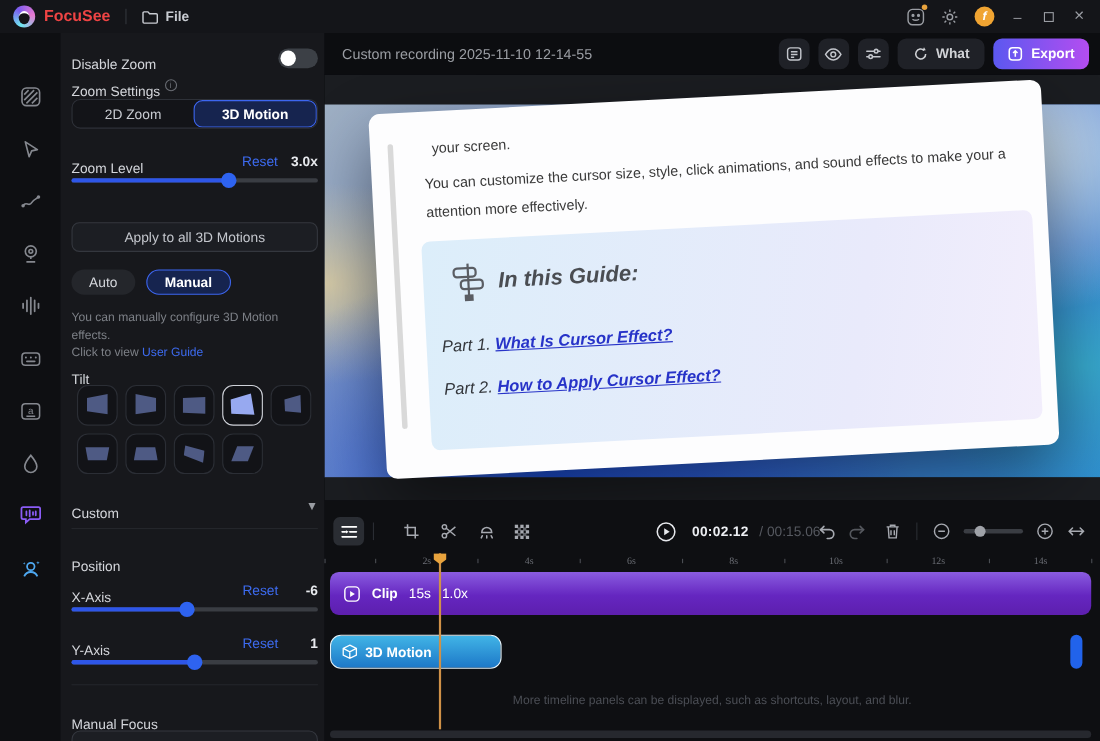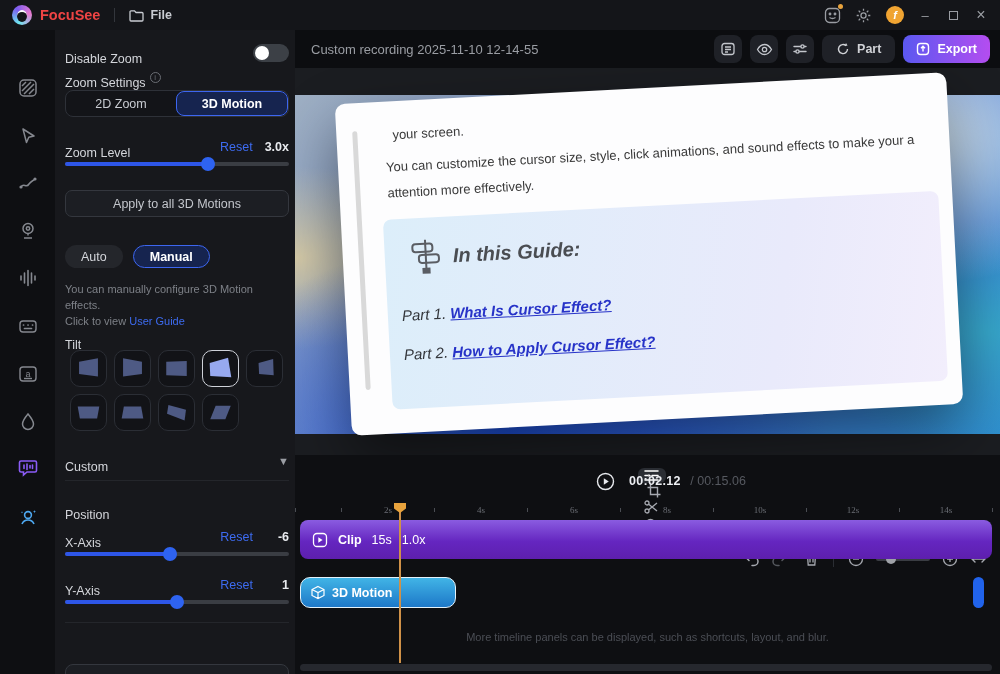--- a/index.html
+++ b/index.html
@@ -94,21 +94,21 @@
   .doc-text { font-size:13px; color:#3a3a3a; white-space:nowrap; }
   #guide-panel { position:absolute; left:42px; top:118px; width:556px; height:190px; border-radius:8px;
     background:linear-gradient(100deg,#dceefa 0%,#e9eafb 70%,#f2eefc 100%); }
   .guide-head { display:flex; align-items:center; gap:10px; padding:20px 0 0 24px; }
   .guide-title { font-size:20px; font-weight:bold; font-style:italic; color:#4a4d52; }
   .guide-part { padding-left:14px; font-size:15px; font-style:italic; color:#33363b; }
   .guide-link { color:#2733c8; text-decoration:underline; font-weight:bold; }
 
   
   #timeline { left:295px; top:455px; width:705px; height:219px; background:#0e0f12; }
-  .tl-toolbar { position:absolute; left:0; top:13px; width:705px; height:30px; display:flex; align-items:center;flex-direction:column; }
+  .tl-toolbar { position:absolute; left:0; top:13px; width:705px; height:30px; display:flex; align-items:center; }
   .tl-tool { width:28px; height:26px; display:flex; align-items:center; justify-content:center; color:#a6a9b0; }
   .tl-tool.active { background:#2a2d33; border-radius:6px; color:#fff; }
   .tl-sep { width:1px; height:16px; background:#2a2d33; margin:0 8px; }
   .time-cur { color:#eceef2; font-size:12.5px; font-weight:bold; letter-spacing:.3px; }
   .time-total { color:#565960; font-size:12.5px; margin-left:6px; }
   .dim { color:#55585e; }
   #ruler { position:absolute; left:0; top:48px; width:705px; height:15px;font-family:Liberation Serif, serif; }
   .tick-label { position:absolute; top:2px; transform:translateX(-50%); color:#6a6d74; font-size:9px; }
   .tick-minor { position:absolute; top:5px; width:1px; height:4px; background:#4a4d53; }
   #clip-bar { position:absolute; left:5px; top:65px; width:692px; height:39px; border-radius:8px;
@@ -257,21 +257,21 @@
       <span class="p-label">Zoom Level</span>
       <span class="reset-link">Reset</span>
       <span class="val">3.0x</span>
     </div>
     <div class="slider" style="top:126px;">
       <span class="track"></span>
         <span class="fill" style="width:64%;"></span>
         <span class="thumb" style="left:calc(64% - 7px);"></span>
     </div>
 
-    <div class="big-btn" style="top:160px;">Apply to all 3D Motions</div>
+    <div class="big-btn" style="top:172px;">Apply to all 3D Motions</div>
 
     <div class="p-row" style="top:215px; gap:10px;">
       <span class="pill dark">Auto</span>
       <span class="pill sel">Manual</span>
     </div>
 
     <div class="p-row help" style="top:252px; display:block;">
       <span>You can manually configure 3D Motion effects.</span><br>
       <span>Click to view </span><span class="link-blue">User Guide</span>
     </div>
@@ -338,20 +338,23 @@
       <span class="val">1</span>
     </div>
     <div class="slider" style="top:564px;">
       <span class="track"></span>
         <span class="fill" style="width:50%;"></span>
         <span class="thumb" style="left:calc(50% - 7px);"></span>
     </div>
 
     <div class="divider-h" style="top:592px;"></div>
 
+    <div class="p-row" style="top:610px;">
+      <span class="p-label">Manual Focus</span>
+    </div>
     <div class="big-btn" style="top:634px; height:40px; border-radius:8px;"></div>
   </div>
 
   <div id="preview-header" class="abs">
     <span id="preview-title">Custom recording 2025-11-10 12-14-55</span>
     <div id="header-actions">
       <span class="icon-btn">
         <svg width="16" height="16" viewBox="0 0 16 16" fill="none" stroke="currentColor" stroke-width="1.3">
           <rect x="2" y="2.5" width="12" height="11" rx="2.5"></rect>
           <path d="M5 6 h6 M5 8.5 h6 M5 11 h3"></path>
@@ -368,21 +371,21 @@
           <path d="M2 5.5 h12 M2 10.5 h12"></path>
           <circle cx="10.5" cy="5.5" r="1.6" fill="#1f2127"></circle>
           <circle cx="5.5" cy="10.5" r="1.6" fill="#1f2127"></circle>
         </svg>
       </span>
       <span class="share-btn">
         <svg width="14" height="14" viewBox="0 0 14 14" fill="none" stroke="currentColor" stroke-width="1.4">
           <path d="M11.5 7 a4.5 4.5 0 1 1-1.4-3.2"></path>
           <path d="M10 1 l1.6 2.6 -3 .4 Z" fill="currentColor" stroke="none"></path>
         </svg>
-        <span>Part</span>
+        <span>What</span>
       </span>
       <span class="export-btn">
         <svg width="14" height="14" viewBox="0 0 14 14" fill="none" stroke="#fff" stroke-width="1.4">
           <rect x="1.5" y="1.5" width="11" height="11" rx="3"></rect>
           <path d="M7 9.5 V4.5 M5 6.2 L7 4.2 L9 6.2"></path>
         </svg>
         <span>Export</span>
       </span>
     </div>
   </div>

